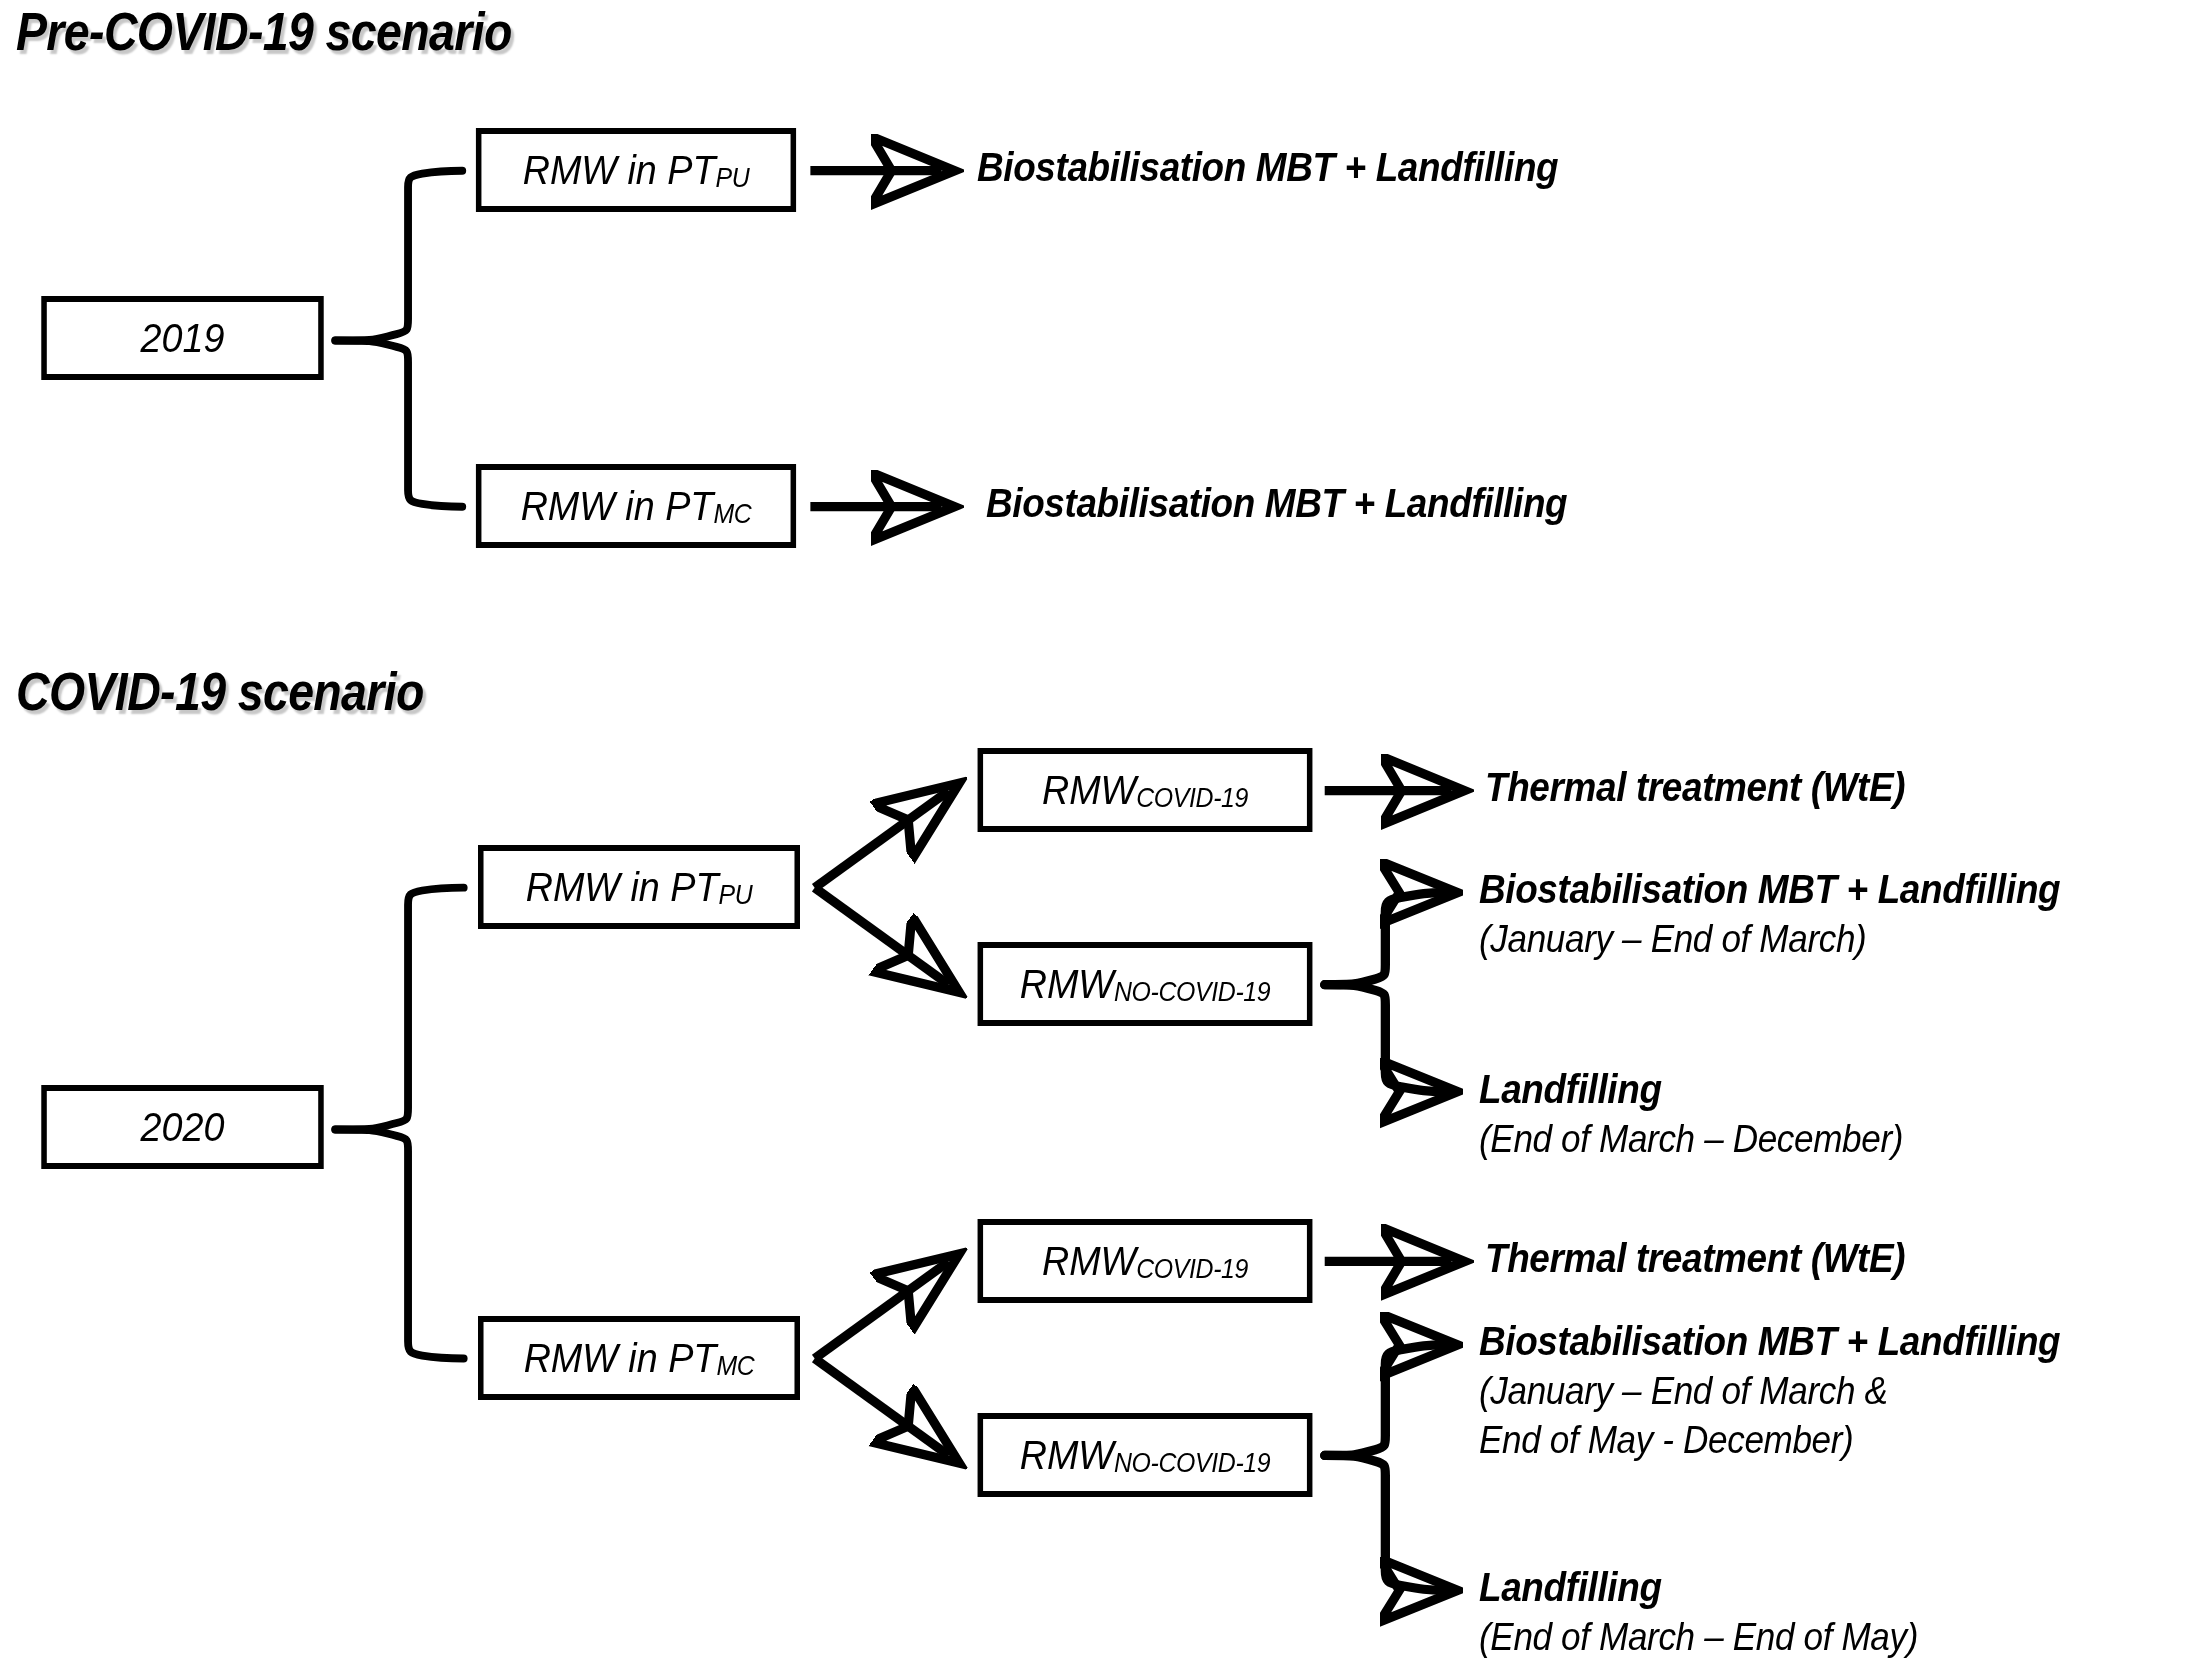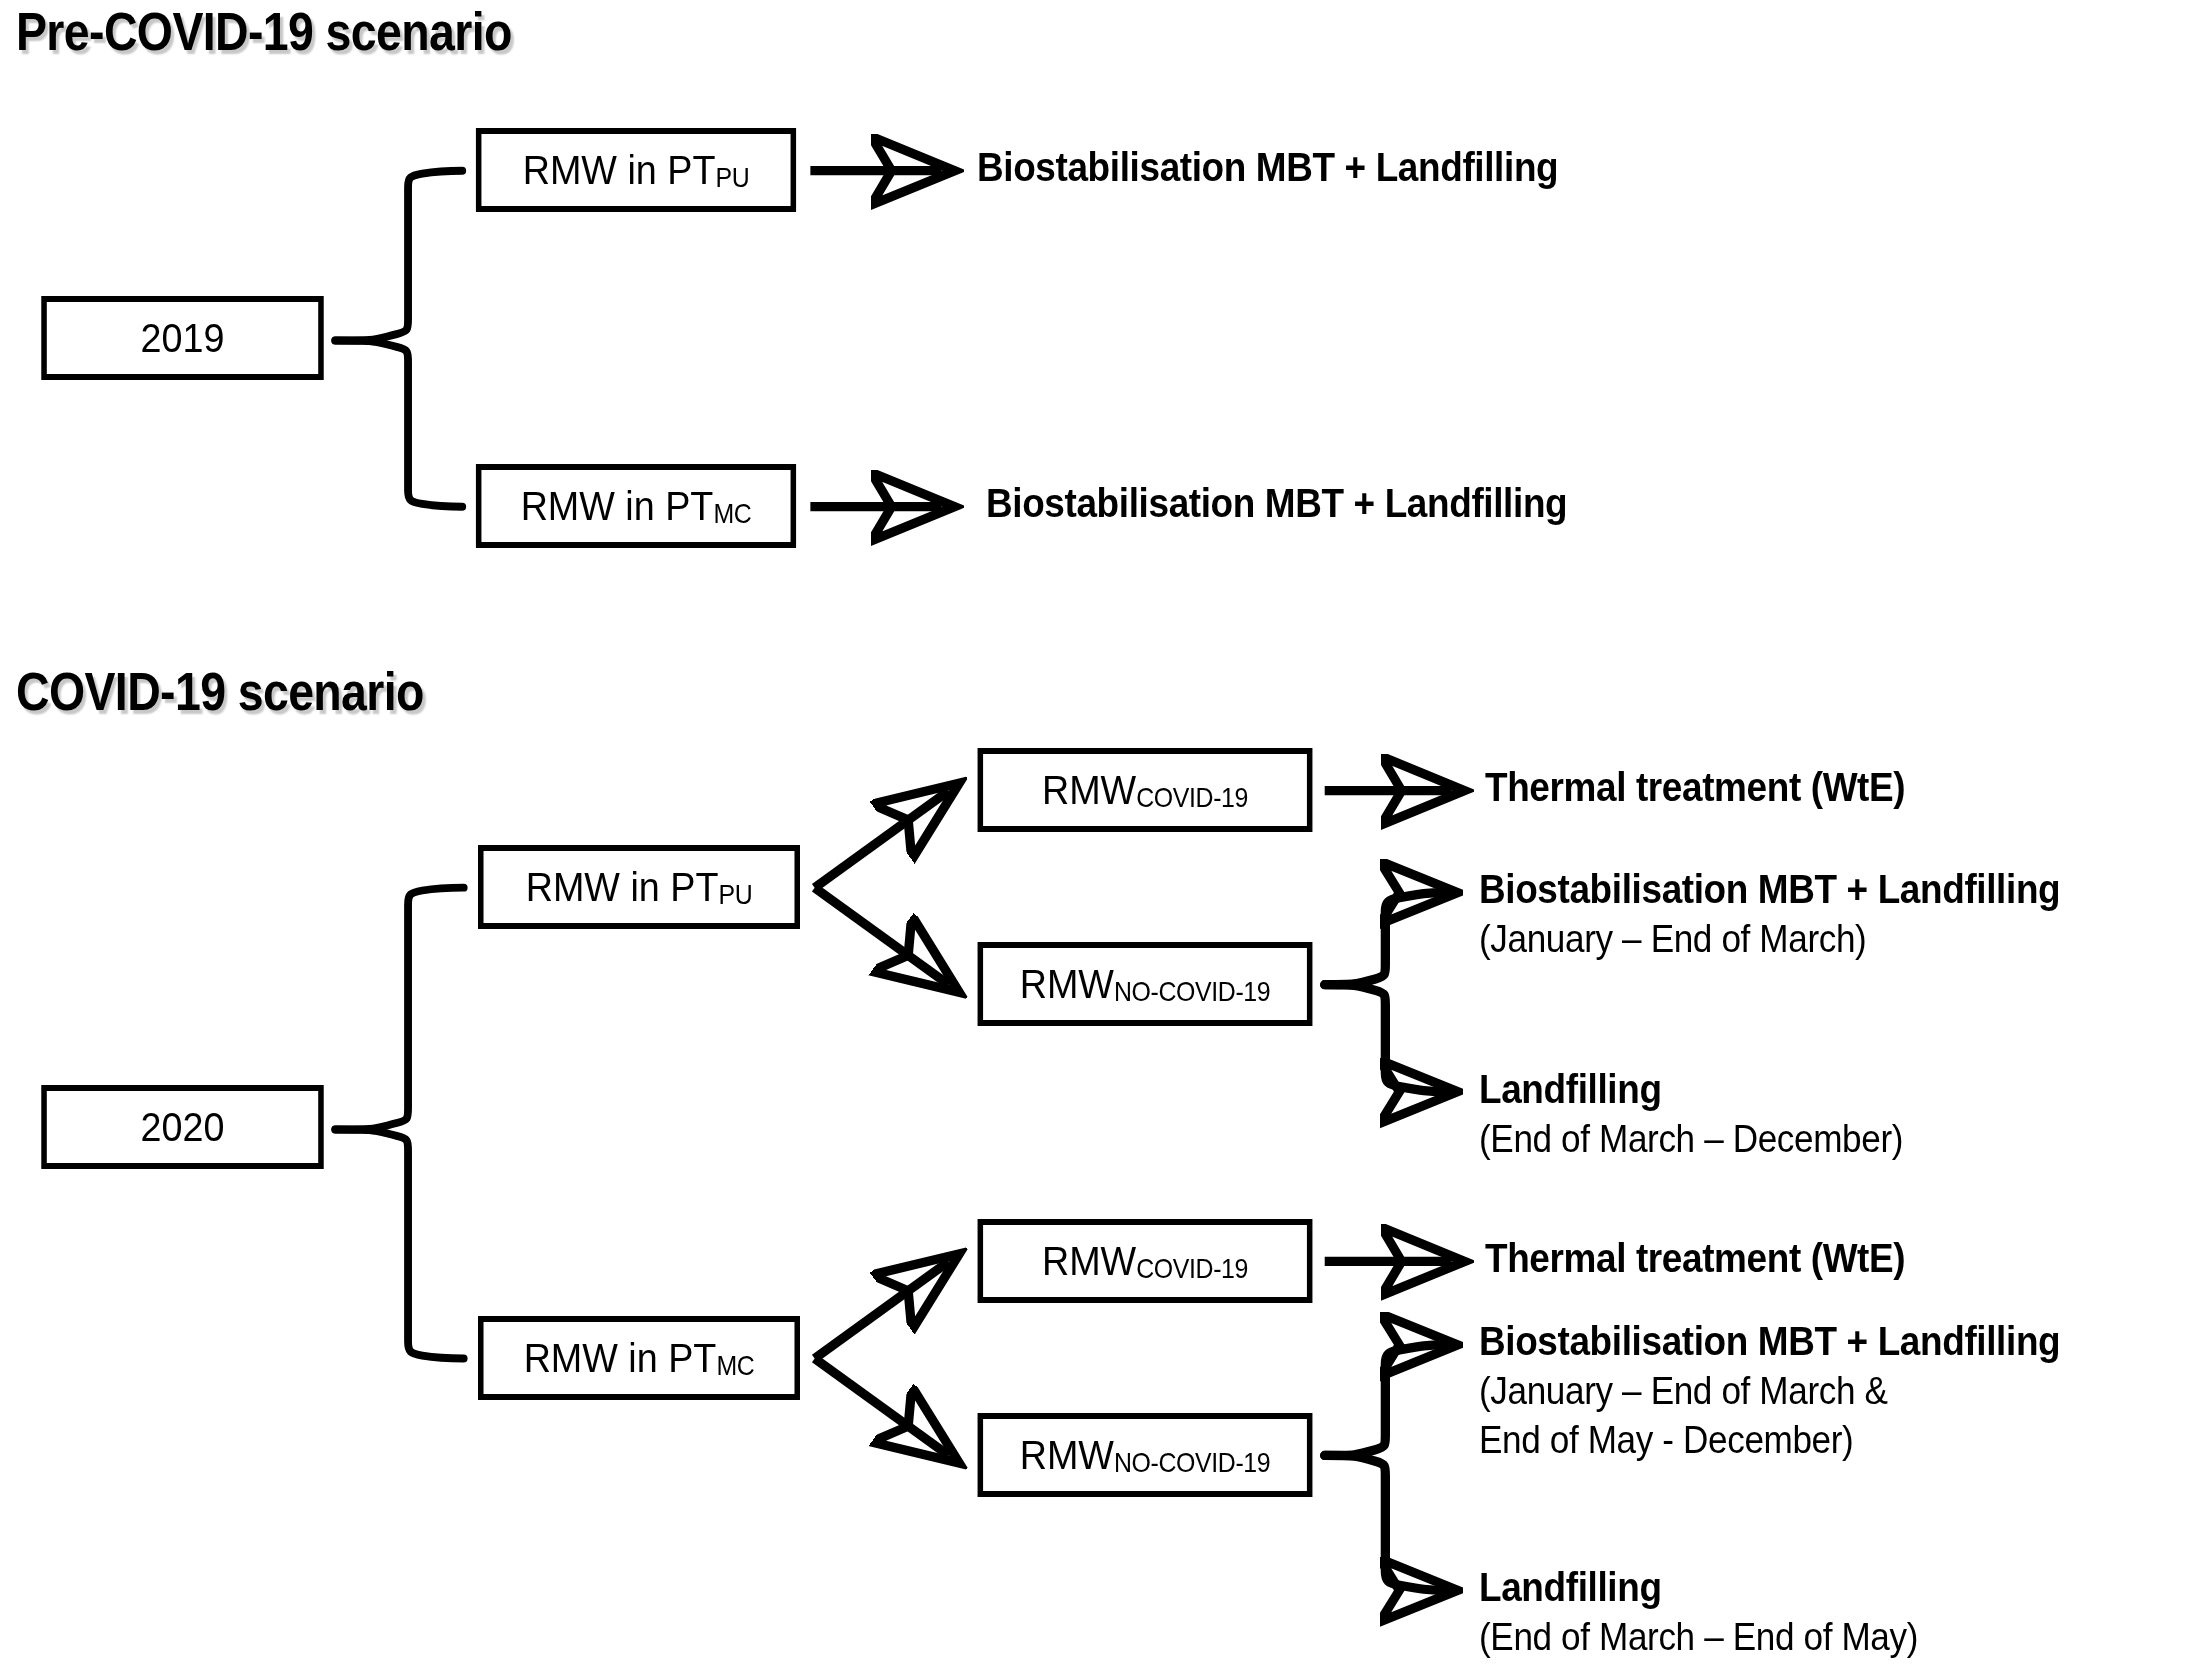--- a/index.html
+++ b/index.html
@@ -13,20 +13,21 @@
     height: 1679px;
     position: relative;
     overflow: hidden;
     color: #000000;
   }
   #stage {
     position: absolute;
     left: 0; top: 0;
     width: 2012px;
     height: 1679px;
+    font-style: italic;
   }
   
   .section-title {
     position: absolute;
     font-weight: bold;
     font-size: 54px;
     line-height: 1;
     letter-spacing: -0.7px;
     transform: scaleX(0.86);
     transform-origin: left center;

